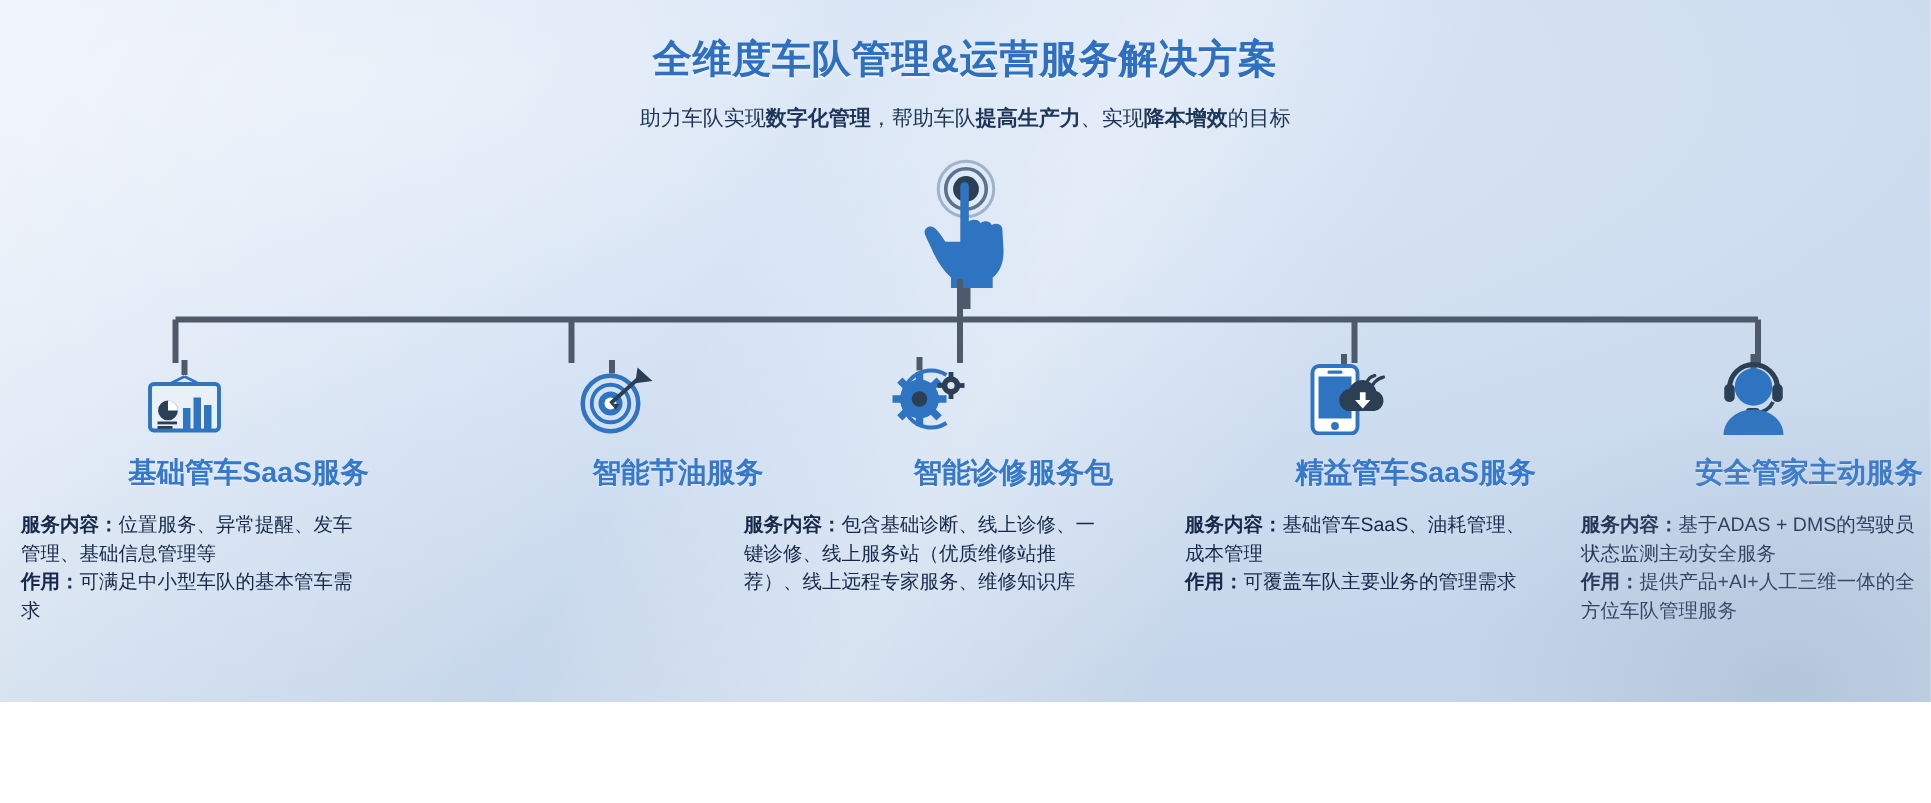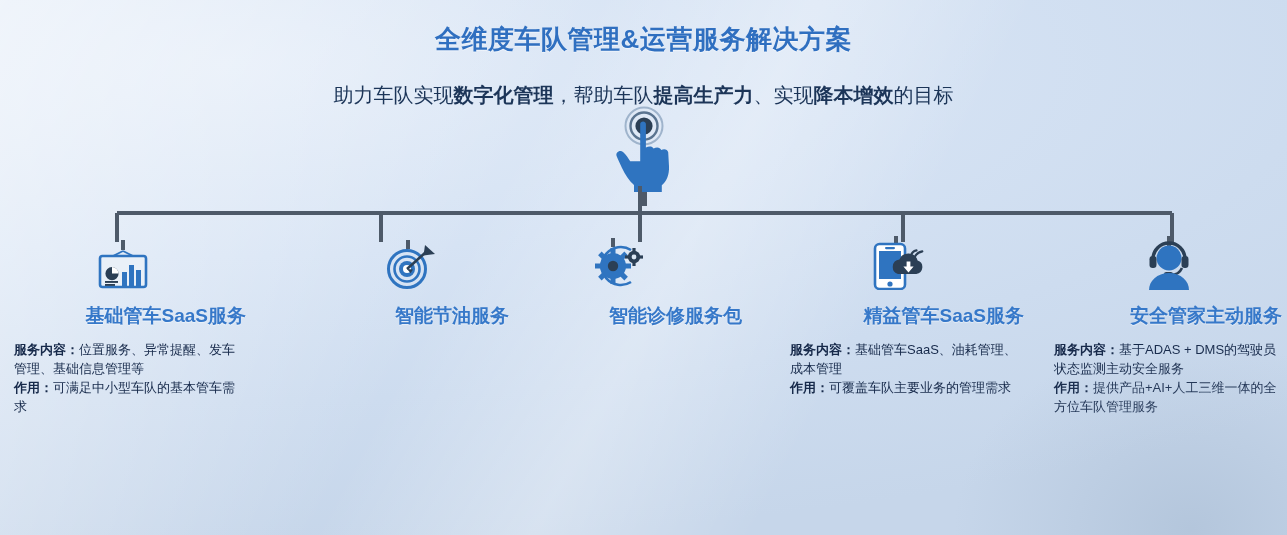--- a/index.html
+++ b/index.html
@@ -8,21 +8,21 @@
   }
   body {
     width: 1287px;
     height: 535px;
     font-family: "Liberation Sans", "DejaVu Sans", sans-serif;
     overflow: hidden;
   }
   #stage {
     position: relative;
     width: 1287px;
-    height: 535px;
+    height: 468px;
     background:
       linear-gradient(118deg, rgba(255,255,255,0.55) 0%, rgba(255,255,255,0.0) 38%, rgba(255,255,255,0.30) 52%, rgba(255,255,255,0.0) 66%),
       radial-gradient(120% 90% at 18% 12%, #e3ecf8 0%, #d6e3f4 40%, #cddcef 70%, #c6d6ea 100%),
       linear-gradient(135deg, #e6eef8 0%, #d3e0f1 45%, #c2d2e6 78%, #b8c9de 100%);
     overflow: hidden;
   }
   #stage::after {
     content: "";
     position: absolute;
     right: -60px;
@@ -43,22 +43,22 @@
   }
   .main-title {
     font-size: 26px;
     font-weight: bold;
     color: #2f6fc0;
     letter-spacing: 0.5px;
     line-height: 34px;
     text-shadow: 0 1px 1px rgba(255,255,255,0.55);
   }
   .subtitle {
-    margin-top: 26px;
-    font-size: 20px;
+    margin-top: 9px;
+    font-size: 14px;
     color: #1c3558;
     line-height: 26px;
   }
   .subtitle b { font-weight: bold; }
 
   
   .hand-wrap {
     position: absolute;
     left: 604px;
     top: 106px;
@@ -238,20 +238,23 @@
             <circle cx="48" cy="19" r="6.2"></circle>
             <rect x="46.4" y="10" width="3.2" height="4"></rect>
             <rect x="46.4" y="24" width="3.2" height="4"></rect>
             <rect x="39" y="17.4" width="4" height="3.2"></rect>
             <rect x="53" y="17.4" width="4" height="3.2"></rect>
           </g>
           <circle cx="48" cy="19" r="2.4" fill="#dce7f3"></circle>
         </svg>
       </div>
       <div class="col-title">智能诊修服务包</div>
+      <div class="col-body">
+        <p><span class="lbl">服务内容：</span><span>包含基础诊断、线上诊修、一键诊修、线上服务站（优质维修站推荐）、线上远程专家服务、维修知识库</span></p>
+      </div>
     </div>
 
     <div class="col c4">
       <div class="col-icon">
         <svg width="64" height="54" viewBox="0 0 64 54" xmlns="http://www.w3.org/2000/svg">
           <line x1="32" y1="0" x2="32" y2="11" stroke="#4e5a69" stroke-width="4"></line>
           <rect x="11" y="8" width="30" height="45" rx="4.5" fill="#ffffff" stroke="#2f74c0" stroke-width="2.6"></rect>
           <rect x="15" y="15" width="22" height="28" fill="#2f74c0"></rect>
           <rect x="21" y="11" width="10" height="2.2" rx="1.1" fill="#2f74c0"></rect>
           <circle cx="26" cy="48" r="2.6" fill="#2f74c0"></circle>

